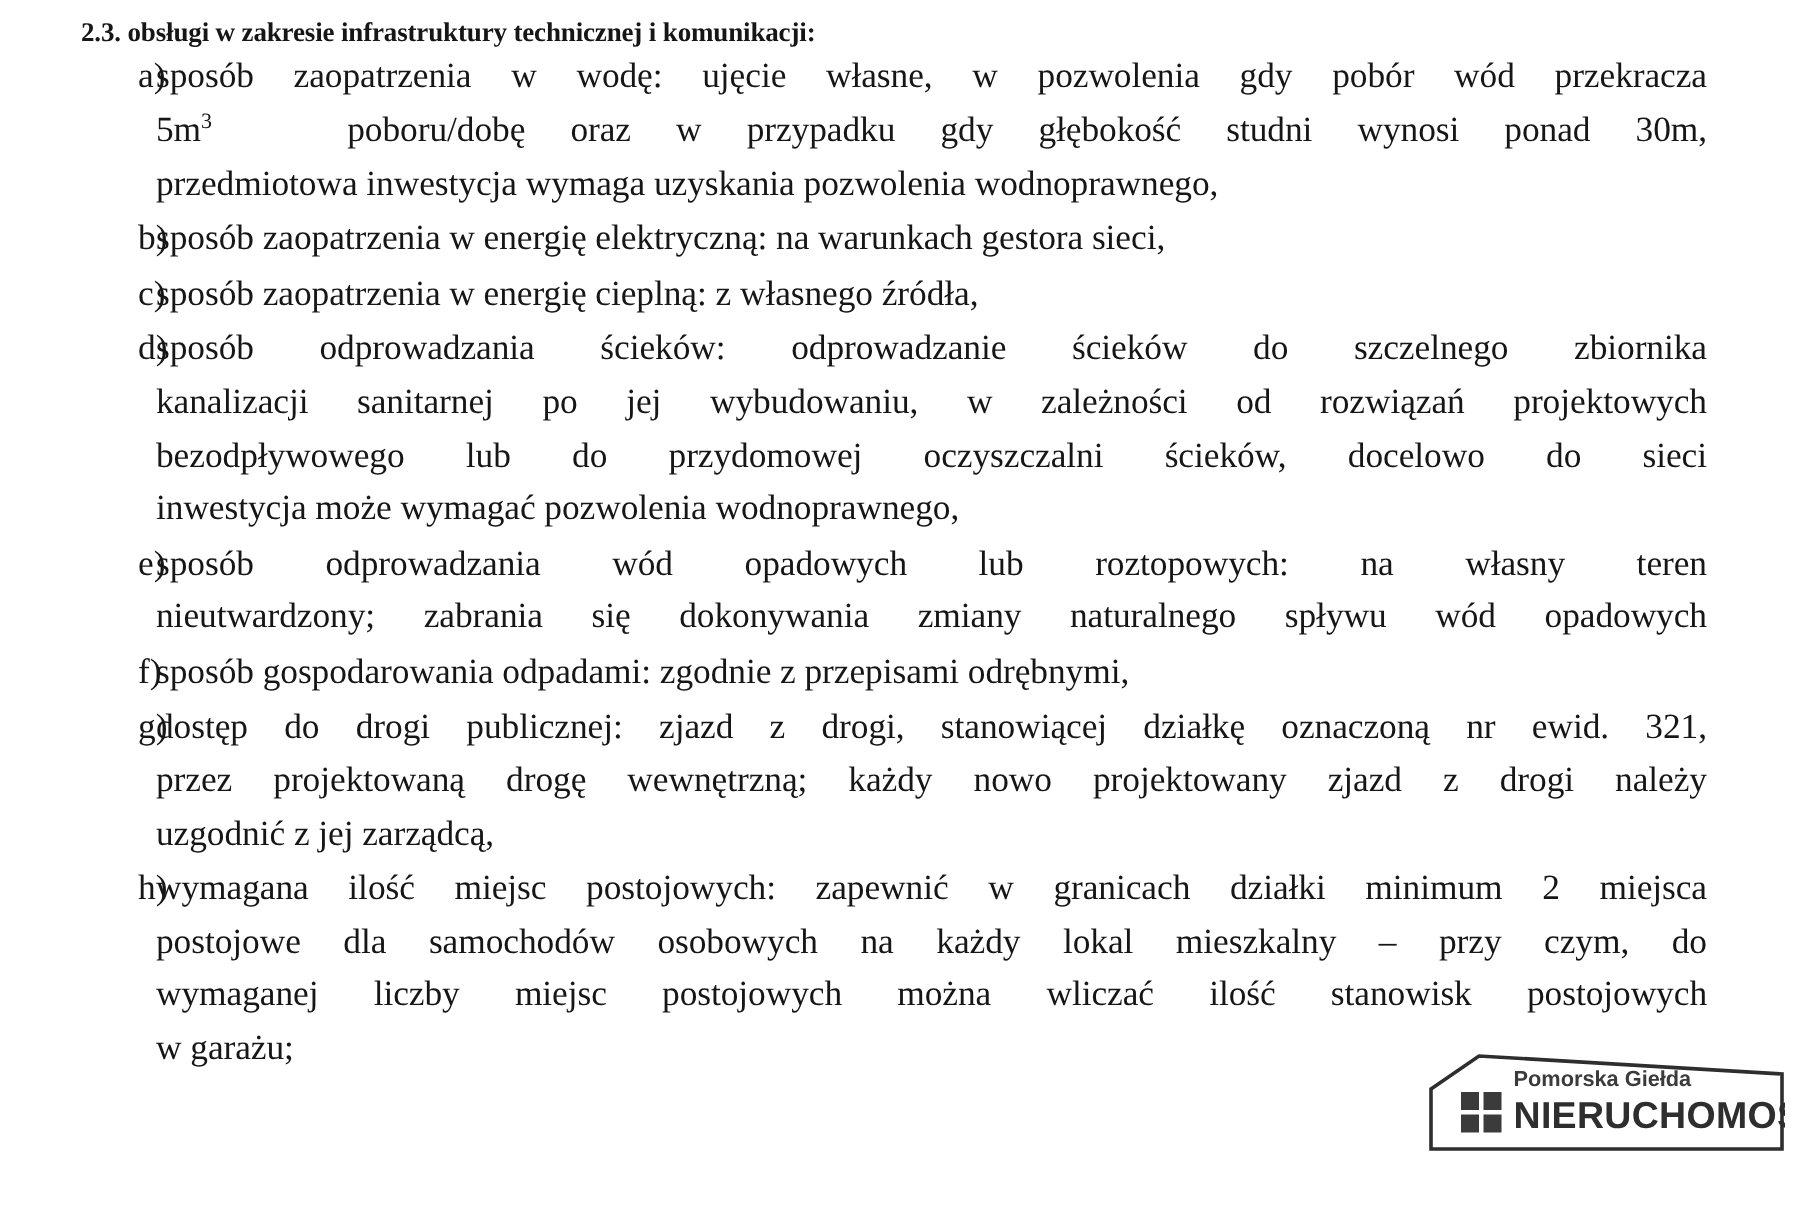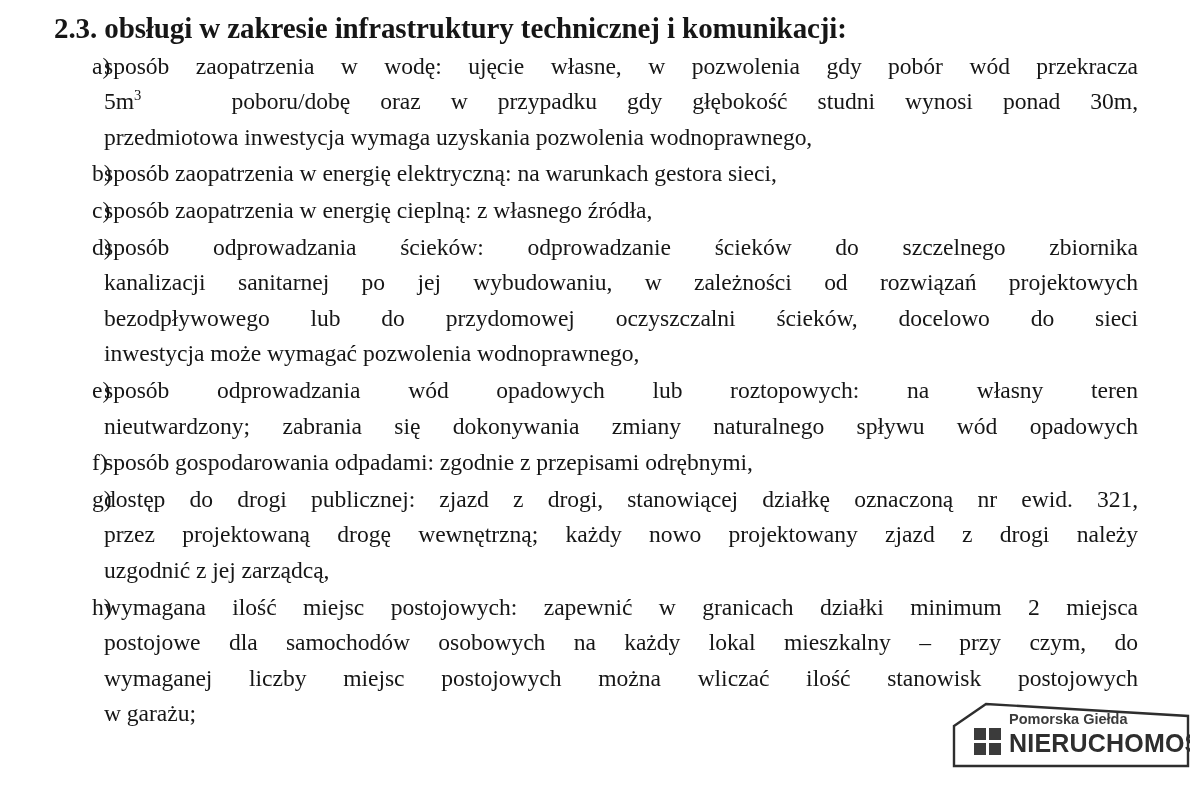--- a/index.html
+++ b/index.html
@@ -20,21 +20,21 @@
     position: relative;
     width: 1200px;
     height: 804px;
     box-sizing: border-box;
     padding: 6px 62px 0 42px;
   }
 
   
   .heading {
     font-weight: bold;
-    font-size: 29px;
+    font-size: 18px;
     line-height: 1.3;
     letter-spacing: -0.1px;
     margin: 4px 0 1px 12px;
     white-space: nowrap;
   }
 
   
   .list {
     margin: 0;
     padding: 0;

